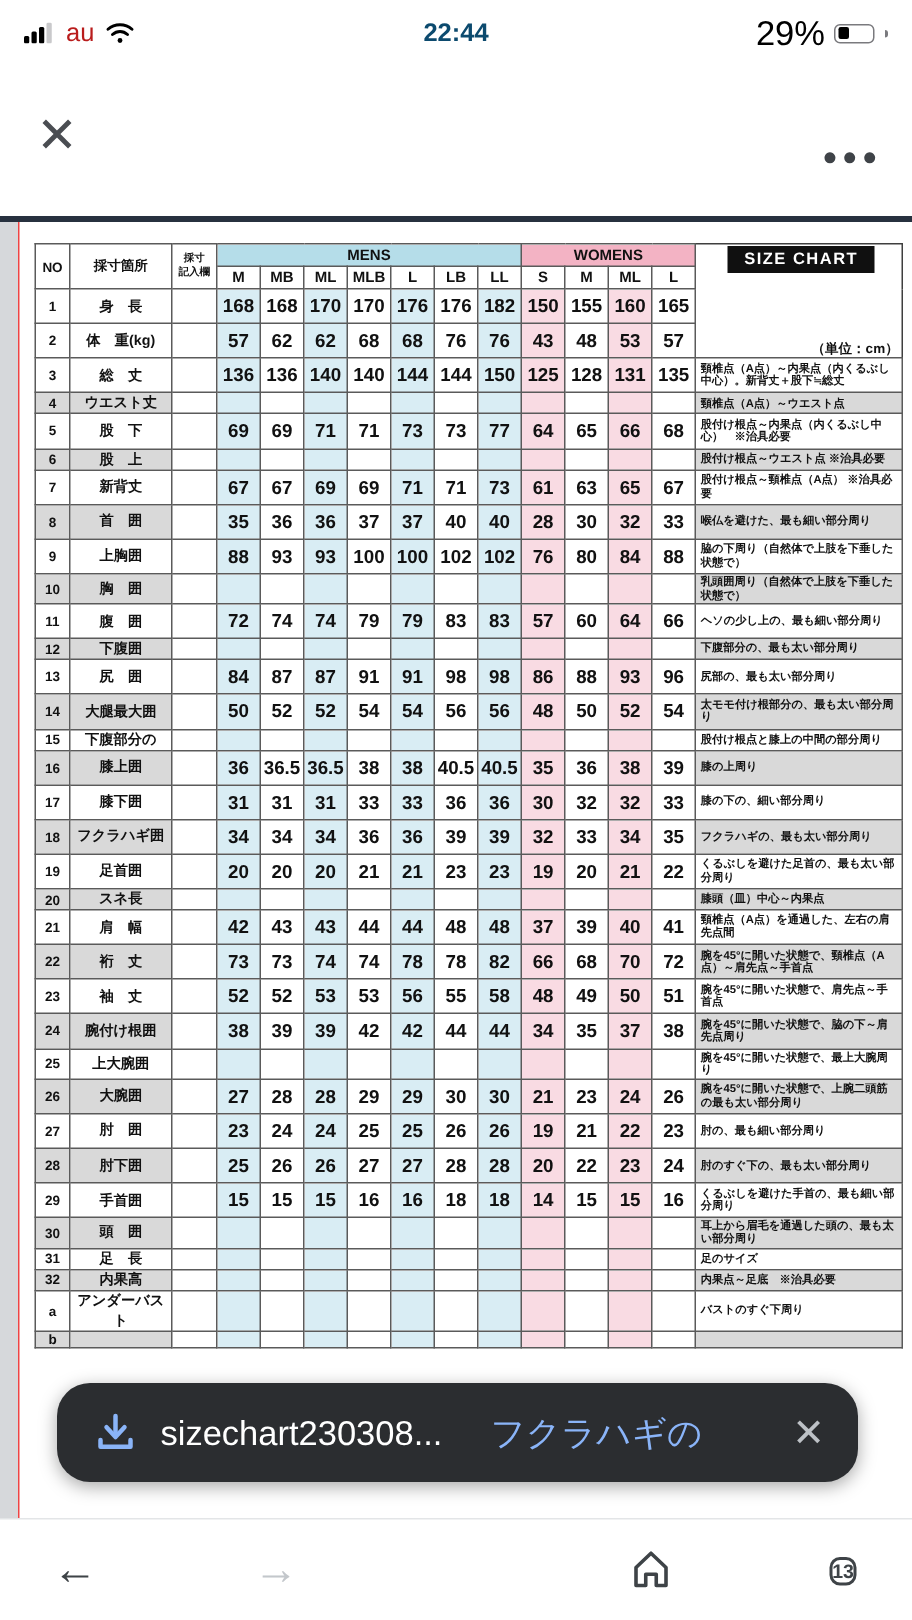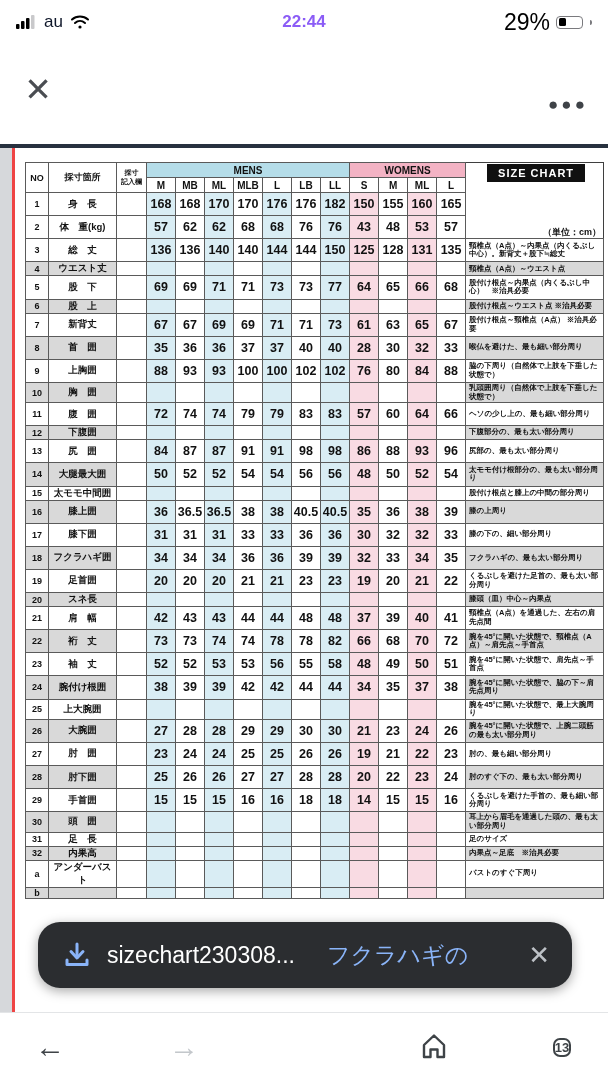--- a/index.html
+++ b/index.html
@@ -3,23 +3,23 @@
 <meta charset="utf-8">
 <style>
   * { margin:0; padding:0; box-sizing:border-box; }
   html,body { width:608px; height:1080px; }
   body { position:relative; font-family:"Liberation Sans",sans-serif; background:#fff; overflow:hidden; color:#111; }
 
   
   .status-bar { position:absolute; top:0; left:0; right:0; height:44px; background:#fff;
     display:flex; align-items:center; padding:0 16px; }
   .sb-left { display:flex; align-items:center; gap:7px; }
-  .carrier { font-size:17px; color:#0f172a; }
+  .carrier { font-size:17px; color:#b91c1c; }
   .clock { position:absolute; left:50%; top:50%; transform:translate(-50%,-50%);
-    font-size:17px; font-weight:bold; color:#8b5cf6; }
+    font-size:17px; font-weight:bold; color:#0c4a6e; }
   .sb-right { margin-left:auto; display:flex; align-items:center; gap:6px; }
   .batt-pct { font-size:23px; color:#000; }
   .batt-body { width:27px; height:13px; border:1.5px solid #7a7a7e; border-radius:4px; position:relative; }
   .batt-fill { position:absolute; left:1.5px; top:1.5px; bottom:1.5px; width:29%; background:#000; border-radius:1.5px; }
   .batt-cap { width:2px; height:5px; background:#7a7a7e; border-radius:0 2px 2px 0; margin-left:1px; }
 
   
   .chrome { position:absolute; top:44px; height:100px; left:0; right:0; background:#fff; }
   .close-x { position:absolute; left:18px; top:22px; width:40px; height:48px; border:none; background:none;
     font-size:33px; color:#4a4d52; line-height:48px; text-align:center; cursor:pointer; }
@@ -28,21 +28,21 @@
   .lock-wrap { margin-left:26px; display:flex; }
   .url { font-size:23px; color:#24262a; margin-left:13px; flex:1; }
   .pill-icon { margin-right:24px; display:flex; }
   .dots { position:absolute; right:12px; top:38px; width:56px; height:46px; border:none; background:none;
     font-size:17px; letter-spacing:3px; color:#3f4348; cursor:pointer; }
 
   .top-line { position:absolute; top:144px; height:4px; left:0; right:0; background:#27313f; }
 
   
   .content { position:absolute; top:148px; bottom:68px; left:0; right:0; background:#d6d8db; }
-  .page { position:absolute; left:12px; top:0; right:0; bottom:0; background:#fff; border-left:3px solid #ef4444; }
+  .page { position:absolute; left:12px; top:0; right:0; bottom:0; background:#fff; border-left:1px solid #ef4444; }
 
   
   table.size-chart { border-collapse:collapse; table-layout:fixed; width:578px;
     position:absolute; left:10px; top:14px; border:1.5px solid #3f3f3f; }
   th,td { border:1px solid #5a5a5a; overflow:hidden; }
   .h-no,.h-label { font-size:9px; font-weight:bold; text-align:center; background:#fff; }
   .h-entry { font-size:7px; font-weight:bold; text-align:center; line-height:1.2; background:#fff; }
   .h-mens { background:#b5dde9; }
   .h-womens { background:#f3b3c4; }
   .h-group { font-size:10px; font-weight:bold; text-align:center; height:15px; }
@@ -402,21 +402,21 @@
             <td class="c-size">56</td>
             <td class="c-size mens">56</td>
             <td class="c-size womens">48</td>
             <td class="c-size">50</td>
             <td class="c-size womens">52</td>
             <td class="c-size">54</td>
             <td class="c-note">太モモ付け根部分の、最も太い部分周り</td>
           </tr>
           <tr>
             <td class="c-no">15</td>
-            <td class="c-label">太モモ中間囲</td>
+            <td class="c-label">下腹部分の</td>
             <td class="c-entry"></td>
             <td class="c-size mens"></td>
             <td class="c-size"></td>
             <td class="c-size mens"></td>
             <td class="c-size"></td>
             <td class="c-size mens"></td>
             <td class="c-size"></td>
             <td class="c-size mens"></td>
             <td class="c-size womens"></td>
             <td class="c-size"></td>

